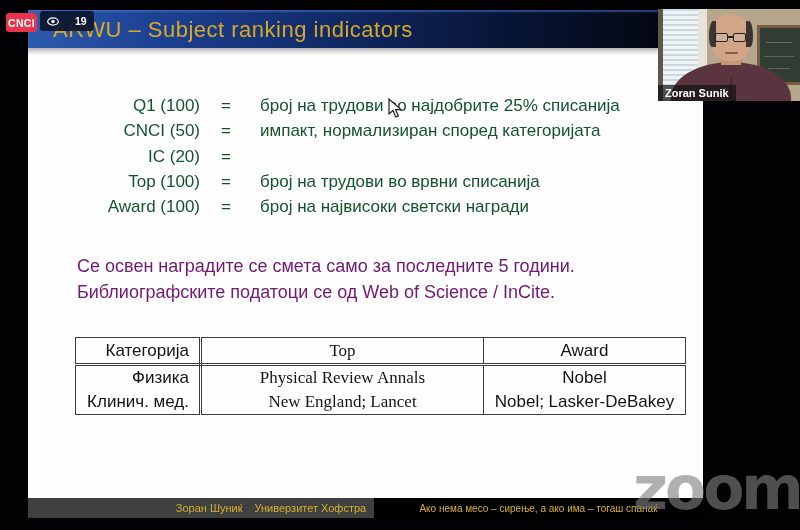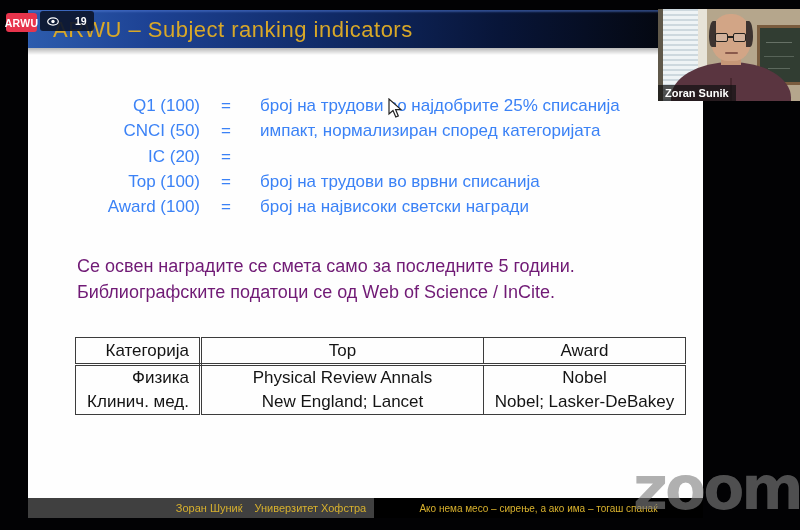--- a/index.html
+++ b/index.html
@@ -27,37 +27,37 @@
     content:""; position:absolute; left:0; right:0; top:38px; height:7px;
     background:linear-gradient(rgba(0,0,0,0.28), rgba(0,0,0,0));
   }
   .slide-title {
     position:absolute; left:25px; top:0; height:38px; line-height:40px;
     font-size:22px; letter-spacing:0.5px;
     color:#d9a828; white-space:nowrap;
   }
 
   
-  .defs { position:absolute; left:0; top:83px; width:675px; color:#3b82f6; }
+  .defs { position:absolute; left:0; top:83px; width:675px; color:#14532d; }
   .def-row { display:flex; height:25.3px; line-height:25.3px; font-size:17px; }
   .def-term { width:172px; text-align:right; white-space:nowrap; }
   .def-eq   { width:52px; text-align:center; }
   .def-desc { margin-left:8px; white-space:nowrap; }
 
   
   .note { position:absolute; left:49px; top:244px; font-size:18px; line-height:25.5px; color:#701a75; white-space:nowrap; }
 
   
   .tbl-wrap { position:absolute; left:47px; top:327px; }
   table { border-collapse:collapse; font-size:17px; color:#141414; }
   table, td, th { border:1px solid #3c3c3c; }
   th { font-weight:normal; height:27px; }
   td { height:25px; }
   .col-cat { width:125px; text-align:right; padding-right:10px; border-right:3px double #3c3c3c; }
-  .col-top { width:283px; text-align:center; }
+  .col-top { width:283px; text-align:center;font-family:Liberation Serif, serif; }
   .col-awd { width:202px; text-align:center; }
   thead th { border-bottom:3px double #3c3c3c; }
   tbody td { border-top:none; border-bottom:none; }
   tbody tr:last-child td { border-bottom:1px solid #3c3c3c; }
 
   
   .sfooter { position:absolute; left:0; top:488px; width:675px; height:20px; display:flex; }
   .sfooter-left {
     width:346px; height:20px; background:#404040;
     display:flex; align-items:center; justify-content:center; padding-left:140px;
@@ -204,21 +204,21 @@
 
   <div class="sfooter">
     <div class="sfooter-left">
       <span>Зоран Шуниќ</span>
       <span>Универзитет Хофстра</span>
     </div>
     <div class="sfooter-right">Ако нема месо – сирење, а ако има – тогаш спанаќ</div>
   </div>
 </div>
 
-<div class="live-badge">ARWU</div>
+<div class="live-badge">CNCI</div>
 <div class="viewers-badge">
   <svg width="12" height="9" viewBox="0 0 12 9">
     <ellipse cx="6" cy="4.5" rx="5.3" ry="3.6" fill="none" stroke="#ffffff" stroke-width="1.2"></ellipse>
     <circle cx="6" cy="4.5" r="1.7" fill="#ffffff"></circle>
   </svg>
   <span>19</span>
 </div>
 
 <div class="webcam">
   <div class="wc-window"></div>

